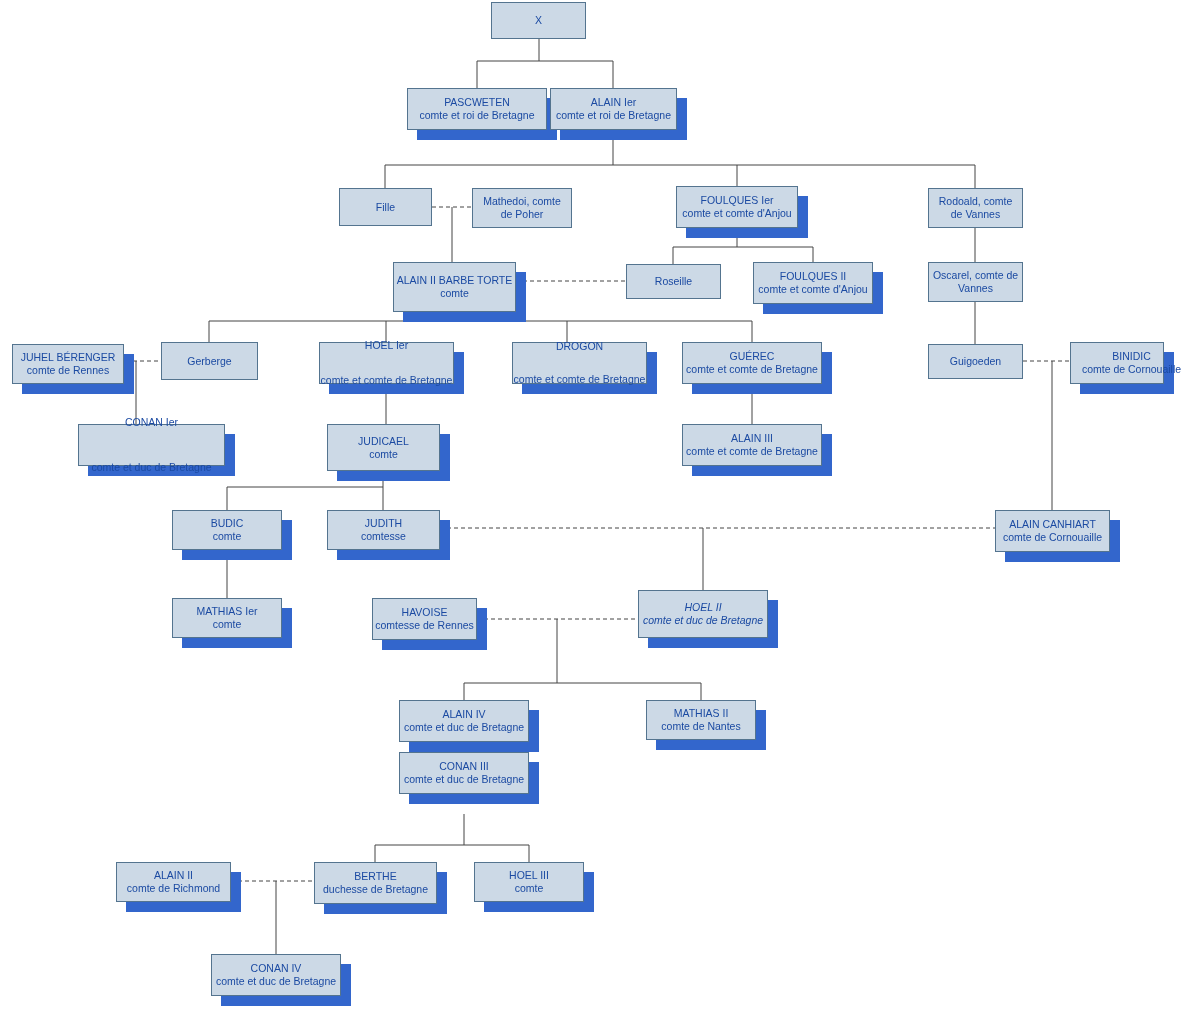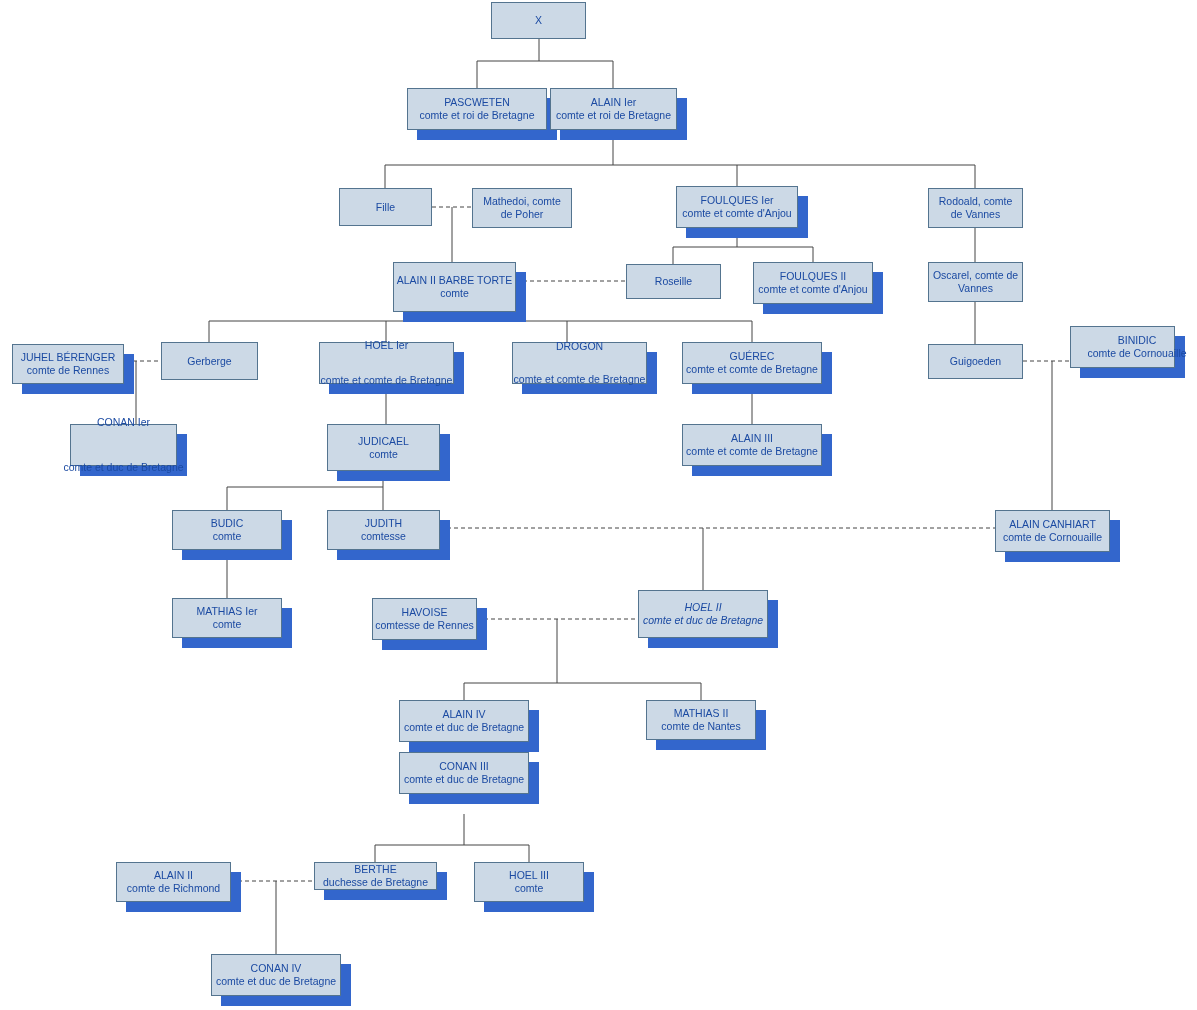--- a/index.html
+++ b/index.html
@@ -142,25 +142,25 @@
       <span>DROGON</span>
       <span>comte et comte de Bretagne</span>
     </div>
     <div class="node shadow" style="left: 682px; top: 342px; width: 140px; height: 42px;">
       <span>GUÉREC</span>
       <span>comte et comte de Bretagne</span>
     </div>
     <div class="node" style="left: 928px; top: 344px; width: 95px; height: 35px;">
       <span>Guigoeden</span>
     </div>
-    <div class="node shadow" style="left: 1070px; top: 326px; width: 105px; height: 42px; padding-left: 31px;">
+    <div class="node shadow" style="left: 1070px; top: 342px; width: 94px; height: 42px; padding-left: 31px;">
       <span>BINIDIC</span>
       <span>comte de Cornouaille</span>
     </div>
-    <div class="node shadow" style="left: 70px; top: 424px; width: 107px; height: 42px; gap: 32px;">
+    <div class="node shadow" style="left: 78px; top: 424px; width: 147px; height: 42px; gap: 32px;">
       <span>CONAN Ier</span>
       <span>comte et duc de Bretagne</span>
     </div>
     <div class="node shadow" style="left: 327px; top: 424px; width: 113px; height: 47px;">
       <span>JUDICAEL</span>
       <span>comte</span>
     </div>
     <div class="node shadow" style="left: 682px; top: 424px; width: 140px; height: 42px;">
       <span>ALAIN III</span>
       <span>comte et comte de Bretagne</span>
@@ -198,21 +198,21 @@
       <span>comte de Nantes</span>
     </div>
     <div class="node shadow" style="left: 399px; top: 752px; width: 130px; height: 42px;">
       <span>CONAN III</span>
       <span>comte et duc de Bretagne</span>
     </div>
     <div class="node shadow" style="left: 116px; top: 862px; width: 115px; height: 40px;">
       <span>ALAIN II</span>
       <span>comte de Richmond</span>
     </div>
-    <div class="node shadow" style="left: 314px; top: 862px; width: 123px; height: 28px;">
+    <div class="node shadow" style="left: 314px; top: 862px; width: 123px; height: 42px;">
       <span>BERTHE</span>
       <span>duchesse de Bretagne</span>
     </div>
     <div class="node shadow" style="left: 474px; top: 862px; width: 110px; height: 40px;">
       <span>HOEL III</span>
       <span>comte</span>
     </div>
     <div class="node shadow" style="left: 211px; top: 954px; width: 130px; height: 42px;">
       <span>CONAN IV</span>
       <span>comte et duc de Bretagne</span>

